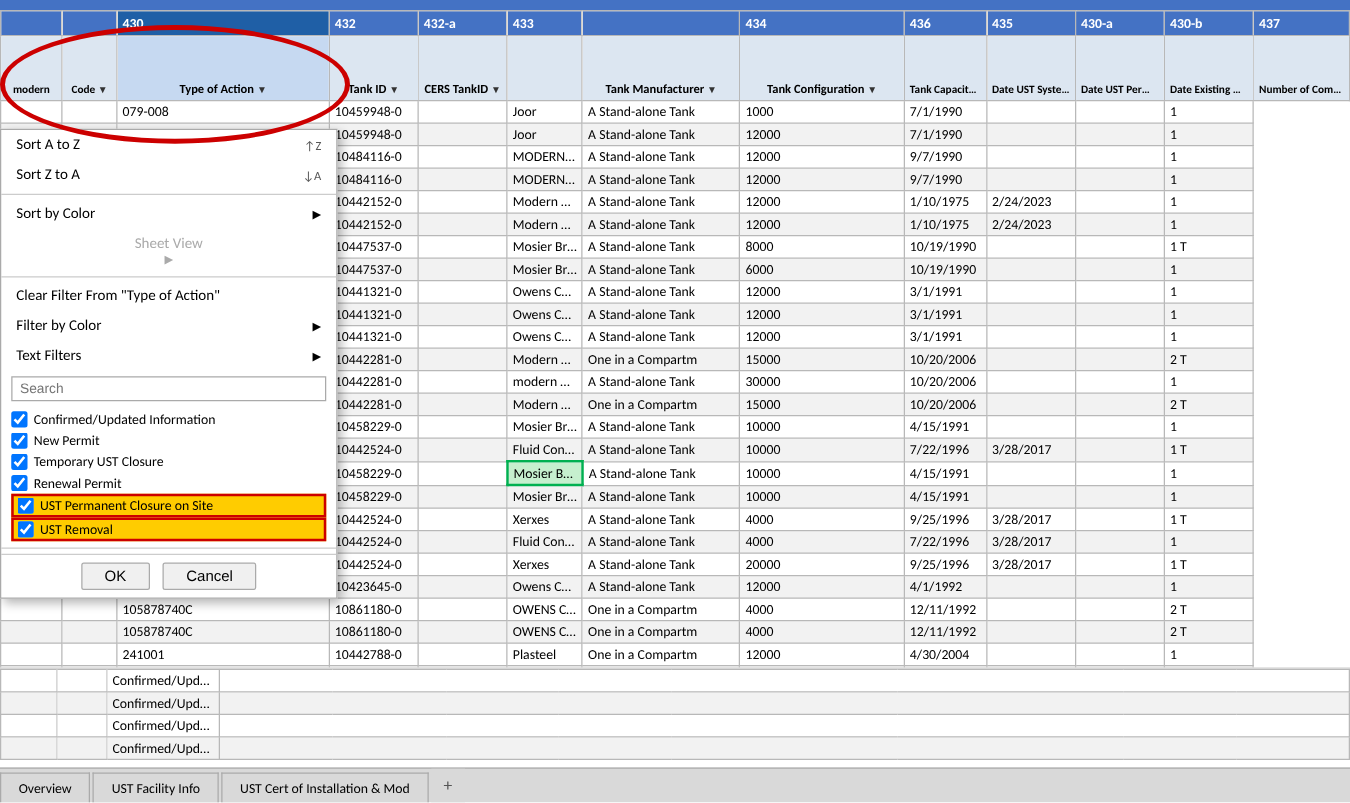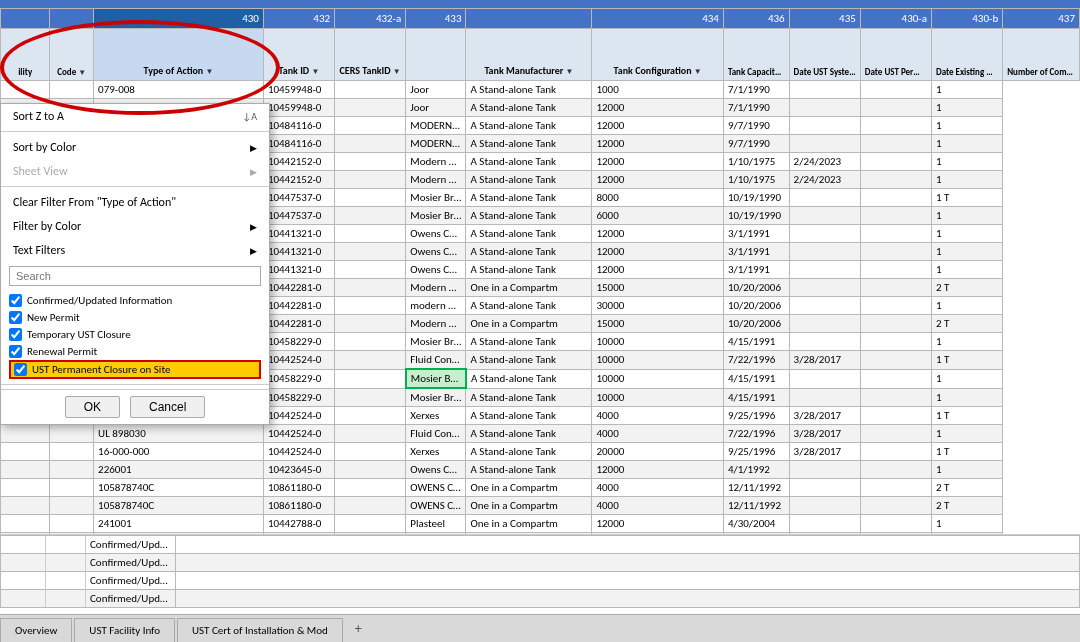--- a/index.html
+++ b/index.html
@@ -34,22 +34,22 @@
       white-space: nowrap;
       overflow: hidden;
       text-overflow: ellipsis;
       font-size: 11px;
     }
 
     
     .col-num-row th {
       background: #4472c4;
       color: white;
-      text-align: right;
-      font-weight: normal;
+      text-align: left;
+      font-weight: bold;
       font-size: 11px;
       height: 20px;
     }
 
     .col-name-row th {
       background: #dce6f1;
       color: #000;
       text-align: center;
       font-weight: bold;
       font-size: 10px;
@@ -116,20 +116,21 @@
     .dropdown-menu .menu-item .icon { font-size: 10px; color: #555; }
 
     .menu-separator {
       border-bottom: 1px solid #ccc;
       margin: 3px 0;
     }
 
     .menu-item-disabled {
       color: #aaa !important;
       cursor: default !important;
+      flex-direction: column;
     }
 
     
     .search-box {
       margin: 4px 8px;
       padding: 3px 6px;
       border: 1px solid #aaa;
       width: calc(100% - 16px);
       font-size: 11px;
     }
@@ -259,21 +260,21 @@
           <th class="col-ceraid">433</th>
           <th class="col-mfr"></th>
           <th class="col-config">434</th>
           <th class="col-cap">436</th>
           <th class="col-installed">435</th>
           <th class="col-closed">430-a</th>
           <th class="col-discovered">430-b</th>
           <th class="col-compartments">437</th>
         </tr>
         <tr class="col-name-row">
-          <th class="col-facility" style="font-size:9px;">ility</th>
+          <th class="col-facility" style="font-size:9px;">modern</th>
           <th class="col-code" style="font-size:9px;">Code <span class="filter-arrow">▼</span></th>
           <th class="col-action" style="background:#c6d9f1;">
             Type of Action <span class="filter-arrow">▼</span>
           </th>
           <th class="col-tankid">Tank ID <span class="filter-arrow">▼</span></th>
           <th class="col-cers">CERS TankID <span class="filter-arrow">▼</span></th>
           <th class="col-ceraid" style="font-size:9px;"></th>
           <th class="col-mfr">Tank Manufacturer <span class="filter-arrow">▼</span></th>
           <th class="col-config">Tank Configuration <span class="filter-arrow">▼</span></th>
           <th class="col-cap" style="font-size:9px;">Tank Capacity In Gallo </th>
@@ -709,20 +710,23 @@
           </tr>
         </tbody>
     </table>
   </div>
 
   <div class="red-circle"></div>
 
   <div class="dropdown-menu" id="dropdown-menu">
     
   <div class="menu-item">
+        <span>Sort A to Z</span>
+        <span class="icon">↑Z</span>
+      </div><div class="menu-item">
         <span>Sort Z to A</span>
         <span class="icon">↓A</span>
       </div><div class="menu-separator"></div><div class="menu-item">
         <span>Sort by Color</span>
         <span style="font-size: 9px;">▶</span>
       </div><div class="menu-item menu-item-disabled">
         <span>Sheet View</span>
         <span style="font-size: 9px;">▶</span>
       </div><div class="menu-separator"></div><div class="menu-item">
         <span>Clear Filter From "Type of Action"</span>
@@ -746,20 +750,24 @@
           <label>Temporary UST Closure</label>
         </div>
         <div class="checkbox-item">
           <input type="checkbox" checked="" style="">
           <label>Renewal Permit</label>
         </div>
         <div class="checkbox-item highlighted">
           <input type="checkbox" checked="" style="">
           <label>UST Permanent Closure on Site</label>
         </div>
+        <div class="checkbox-item highlighted">
+          <input type="checkbox" checked="" style="">
+          <label>UST Removal</label>
+        </div>
       </div><div class="menu-separator"></div><div class="dialog-buttons">
         <button class="btn-ok">OK</button>
         <button class="btn-cancel">Cancel</button>
       </div></div>
 
   <div class="tab-bar" id="tab-bar">
   <div class="tab">Overview</div>
       <div class="tab">UST Facility Info</div>
       <div class="tab">UST Cert of Installation &amp; Mod</div>
       <div class="tab-add">+</div>

